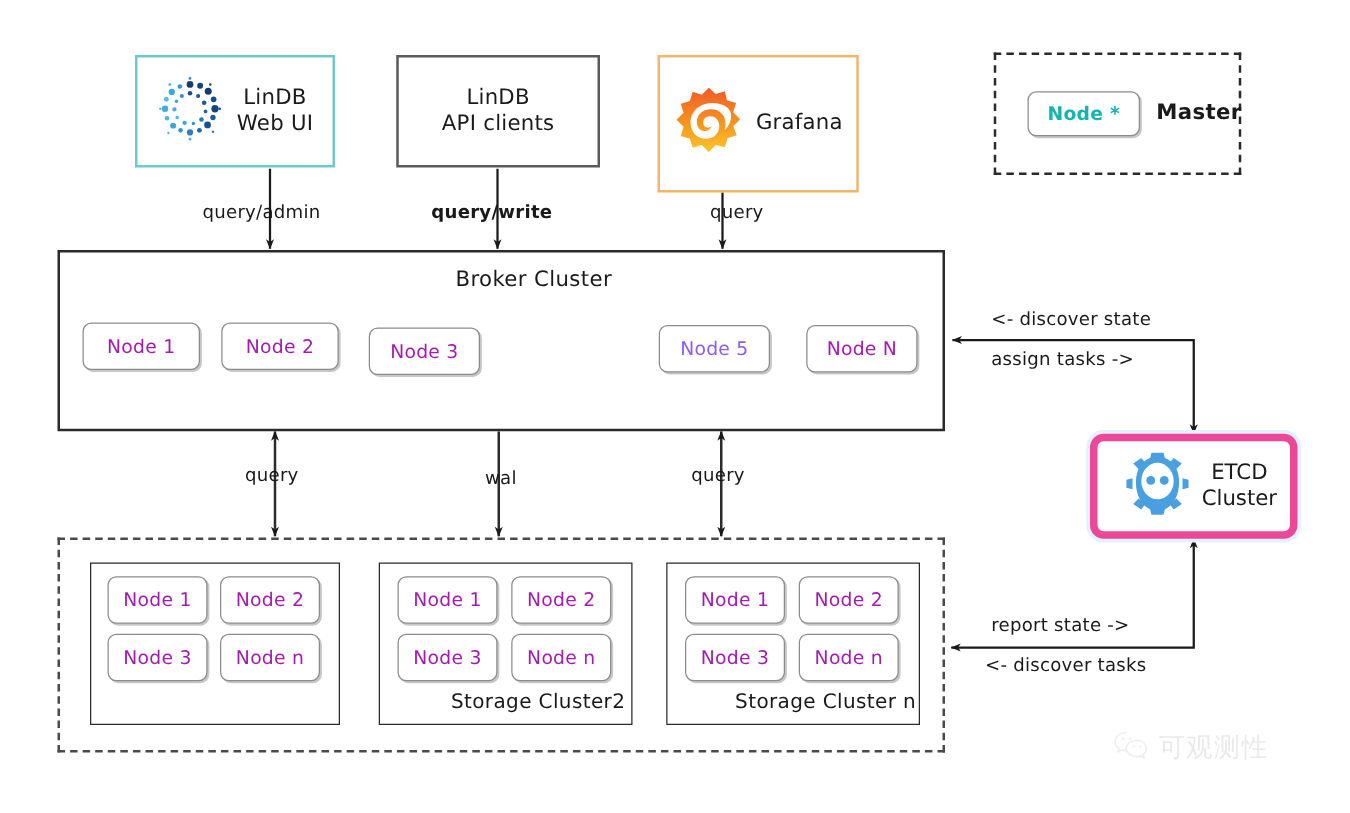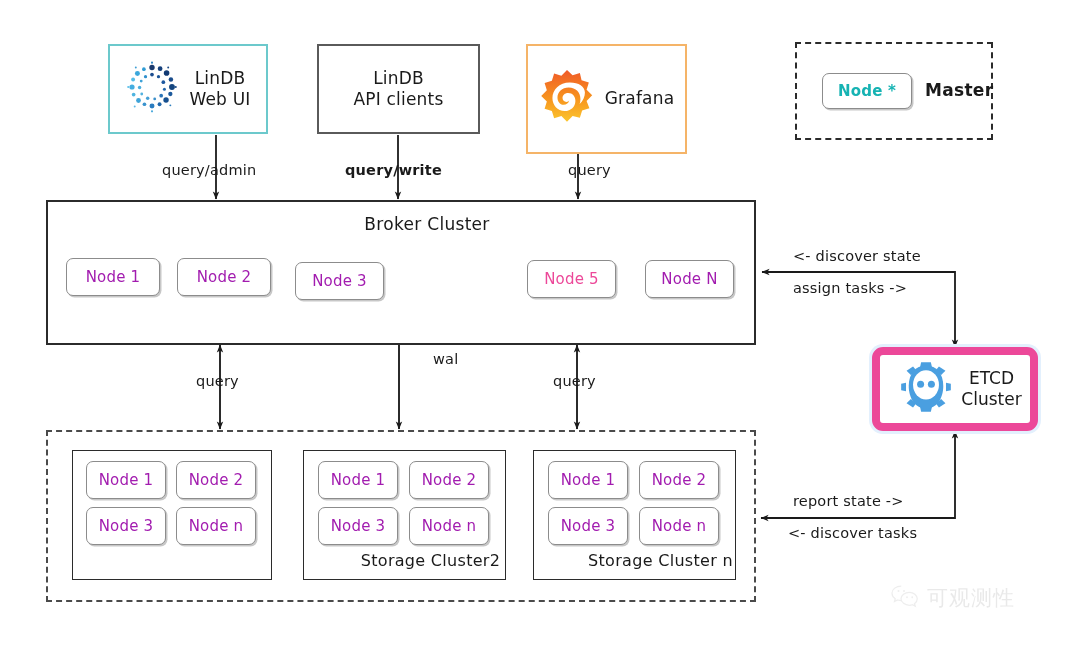--- a/index.html
+++ b/index.html
@@ -54,21 +54,21 @@
     border:1.5px solid #8c8c8c;
     border-radius:7px;
     display:flex;
     align-items:center;
     justify-content:center;
     font-size:15px;
     color:#a21caf;
     box-shadow:1.5px 1.5px 0 rgba(0,0,0,.22);
     letter-spacing:.2px;
   }
-  .node.master { color:#ec4899; }
+  .node.master { color:#8b5cf6; }
 
   .edge-label {
     position:absolute;
     font-size:14.5px;
     color:#1a1a1a;
     white-space:nowrap;
     letter-spacing:.2px;
   }
 
   
@@ -86,21 +86,21 @@
     left:46px; top:430px; width:710px; height:172px;
     border:2px dashed #4a4a4a;
     background:#fff;
   }
 
   
   #etcd-box {
     position:absolute;
     left:872px; top:347px; width:166px; height:84px;
     background:#fff;
-    border:8px solid #ec4899;
+    border:6px solid #ec4899;
     border-radius:11px;
     box-shadow:0 0 0 3px #e3f0fd;
     display:flex;
     align-items:center;
     justify-content:center;
     gap:8px;
     padding-left:11px;
   }
   #etcd-label { font-size:17px; color:#1a1a1a; line-height:1.25; text-align:center; white-space:pre-line; }
 
@@ -226,21 +226,21 @@
     <div class="cluster-title" style="top:12px;">Broker Cluster</div>
 
     <div class="node" style="left:18px;top:56px;width:94px;height:38px;">Node 1</div>
     <div class="node" style="left:129px;top:56px;width:94px;height:38px;">Node 2</div>
     <div class="node" style="left:247px;top:60px;width:89px;height:38px;">Node 3</div>
     <div class="node master" style="left:479px;top:58px;width:89px;height:38px;">Node 5</div>
     <div class="node" style="left:597px;top:58px;width:89px;height:38px;">Node N</div>
   </div>
 
   <div class="edge-label" style="left:196px;top:373px;">query</div>
-  <div class="edge-label" style="left:388px;top:351px;margin-left:45px;">wal</div>
+  <div class="edge-label" style="left:388px;top:375px;">wal</div>
   <div class="edge-label" style="left:553px;top:373px;">query</div>
 
   <div id="storage-outer">
 
     <div class="cluster-box" style="left:24px;top:18px;width:200px;height:130px;border-width:1.8px;">
       <div class="node" style="left:13px;top:10px;width:80px;height:38px;">Node 1</div>
       <div class="node" style="left:103px;top:10px;width:80px;height:38px;">Node 2</div>
       <div class="node" style="left:13px;top:56px;width:80px;height:38px;">Node 3</div>
       <div class="node" style="left:103px;top:56px;width:80px;height:38px;">Node n</div>
     </div>

